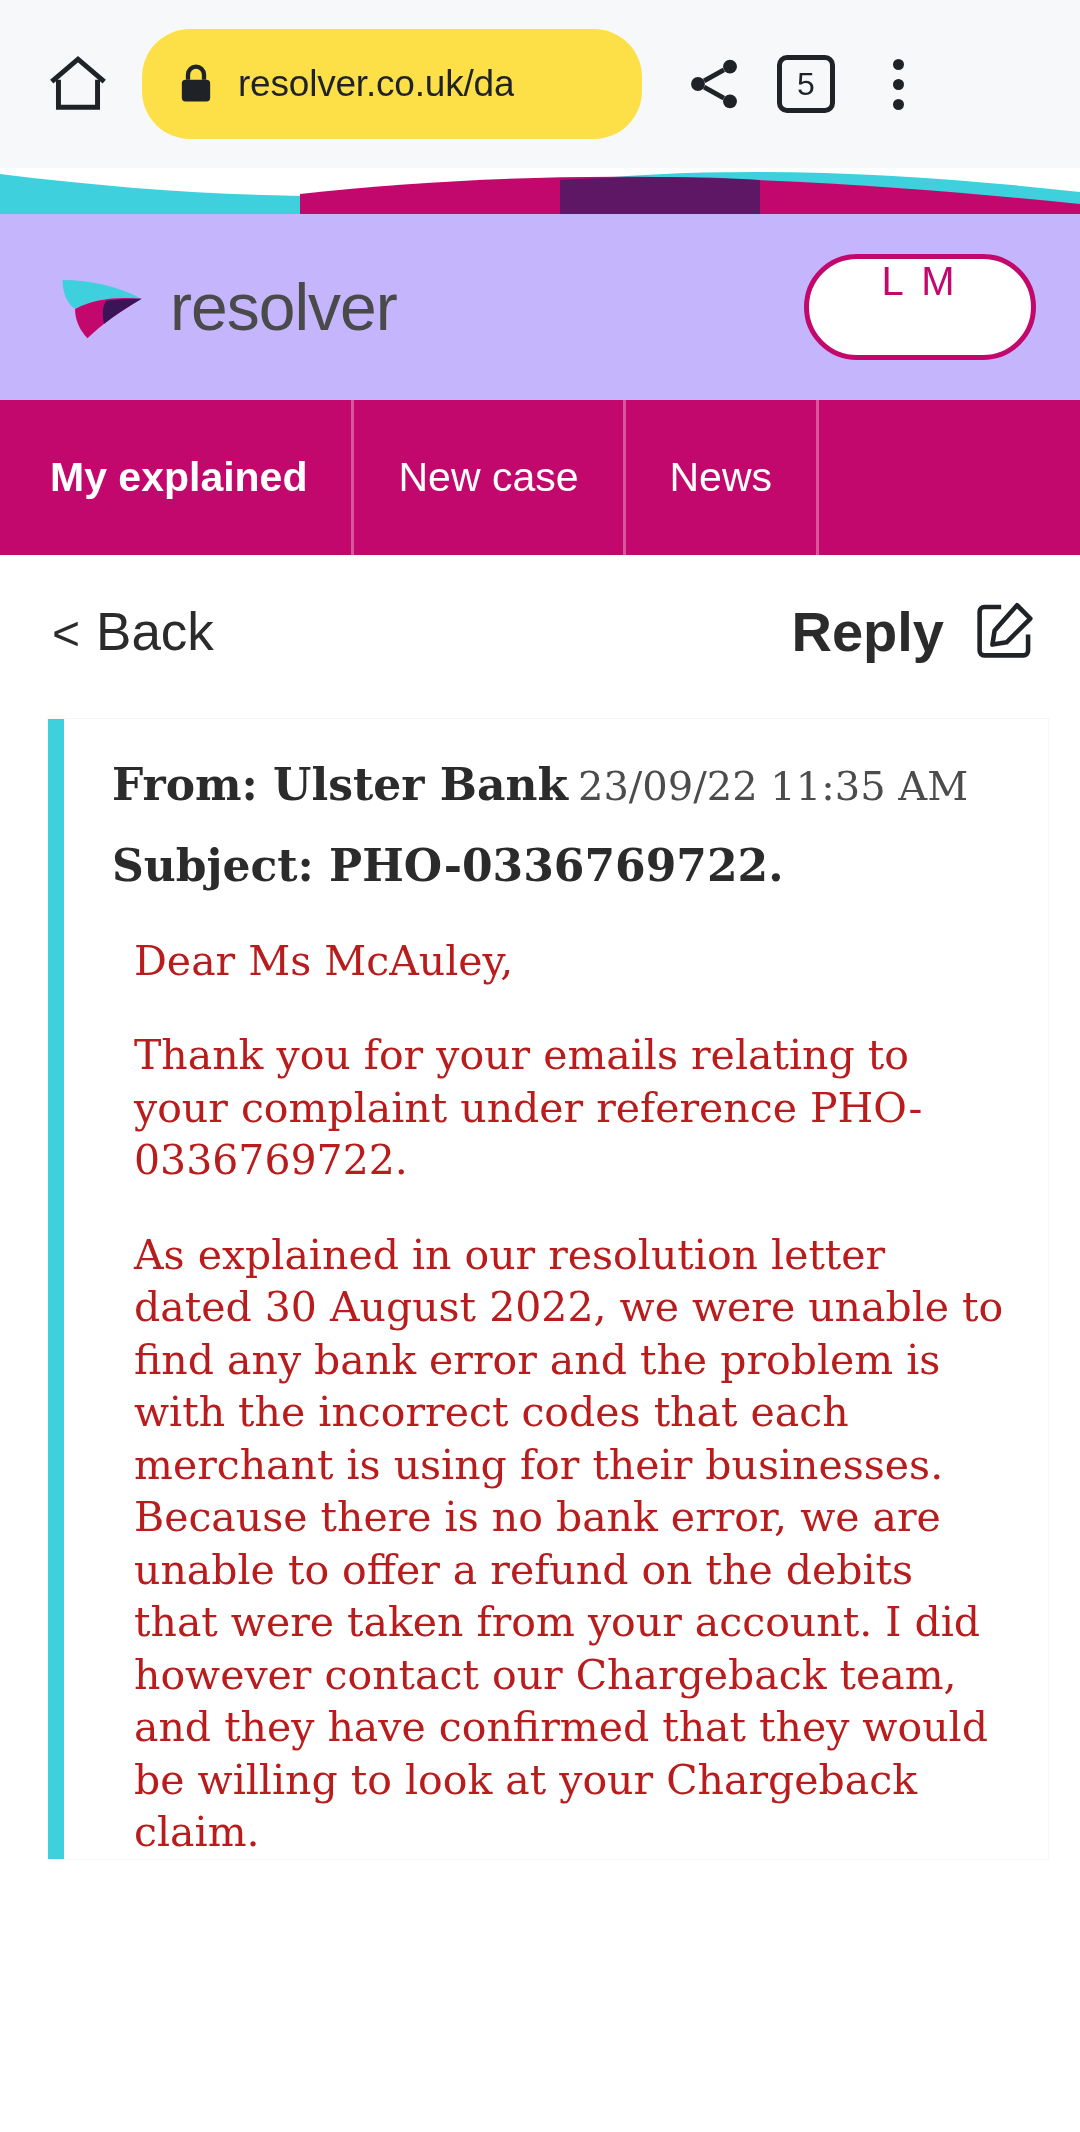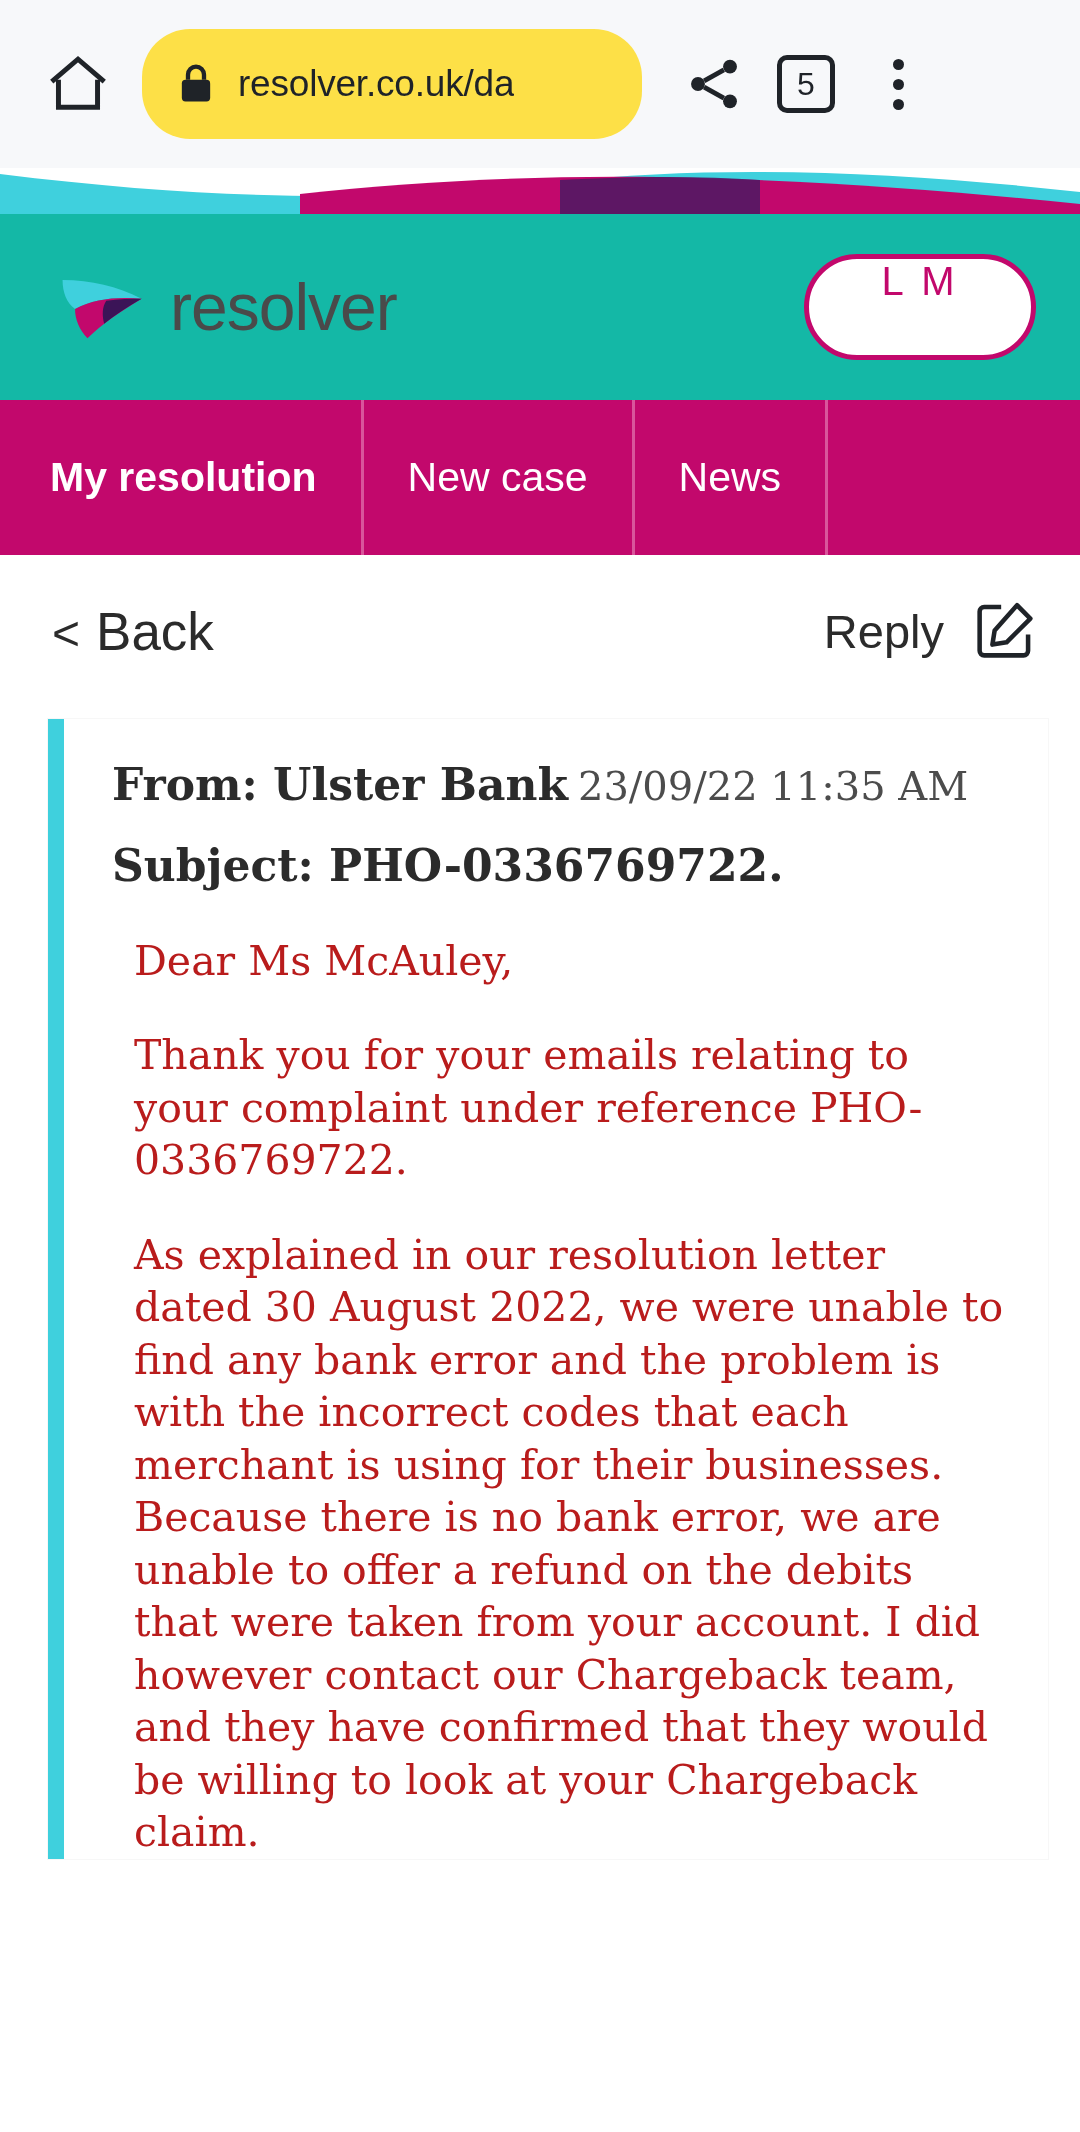--- a/index.html
+++ b/index.html
@@ -96,21 +96,21 @@
     width: 100%;
     position: relative;
     overflow: hidden;
     background: #ffffff;
   }
   .swoosh svg { display: block; }
 
   
   .site-header {
     height: 186px;
-    background: #14b8a6;
+    background: #c4b5fd;
     display: flex;
     align-items: center;
     justify-content: space-between;
     padding: 0 44px 0 48px;
   }
   .logo-wrap { display: flex; align-items: center; gap: 18px; }
   .logo-text {
     font-size: 66px;
     color: #4a4a4a;
     letter-spacing: -1px;
@@ -163,23 +163,23 @@
     display: flex;
     align-items: baseline;
     gap: 16px;
     font-size: 53px;
     color: #2b2b2b;
     font-weight: 500;
   }
   .back-chev { font-size: 48px; color: #2b2b2b; font-weight: 400; }
   .reply-group { display: flex; align-items: center; gap: 26px; }
   .reply-label {
-    font-size: 47px;
+    font-size: 56px;
     color: #2b2b2b;
-    font-weight: 400;
+    font-weight: 700;
   }
 
   
   .message-card {
     margin: 12px 32px 0 48px;
     background: #ffffff;
     border-left: 16px solid #3fd0dd;
     box-shadow: 0 0 0 1px rgba(0,0,0,0.03);
     padding: 40px 40px 0 48px;
     min-height: 1000px;
@@ -281,21 +281,21 @@
     </svg>
     <span class="logo-text">resolver</span>
   </div>
   <div class="avatar-pill">
     <span>L M</span>
   </div>
 </div>
 
 <div class="navbar">
   <div class="nav-item active">
-    <span>My resolution</span>
+    <span>My explained</span>
   </div>
   <div class="nav-item">
     <span>New case</span>
   </div>
   <div class="nav-item">
     <span>News</span>
   </div>
   <div class="nav-spacer"></div>
 </div>
 

